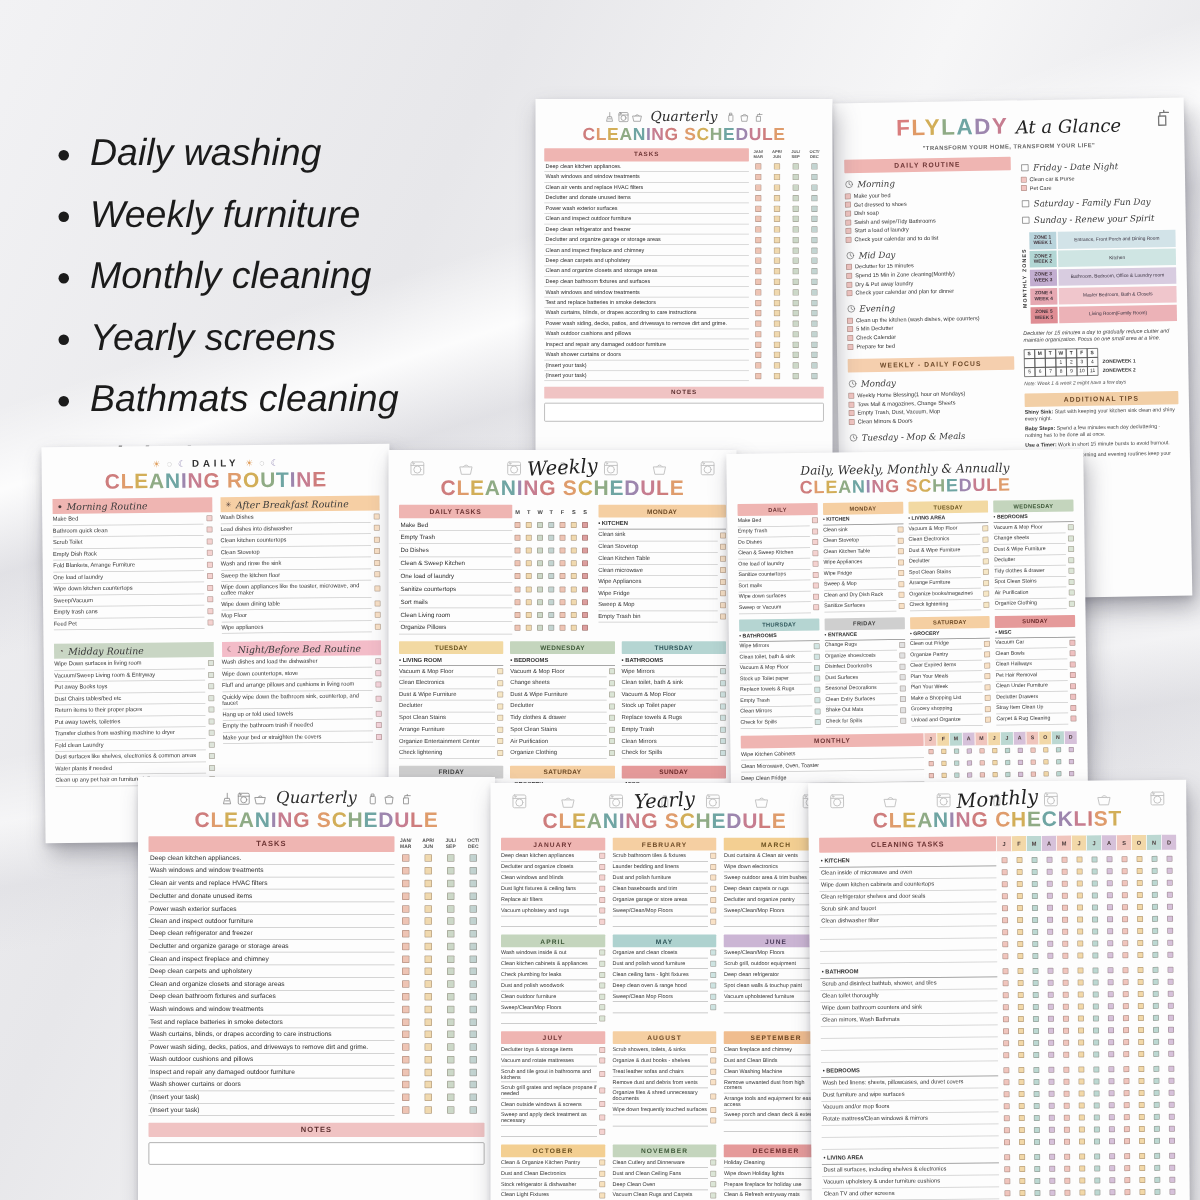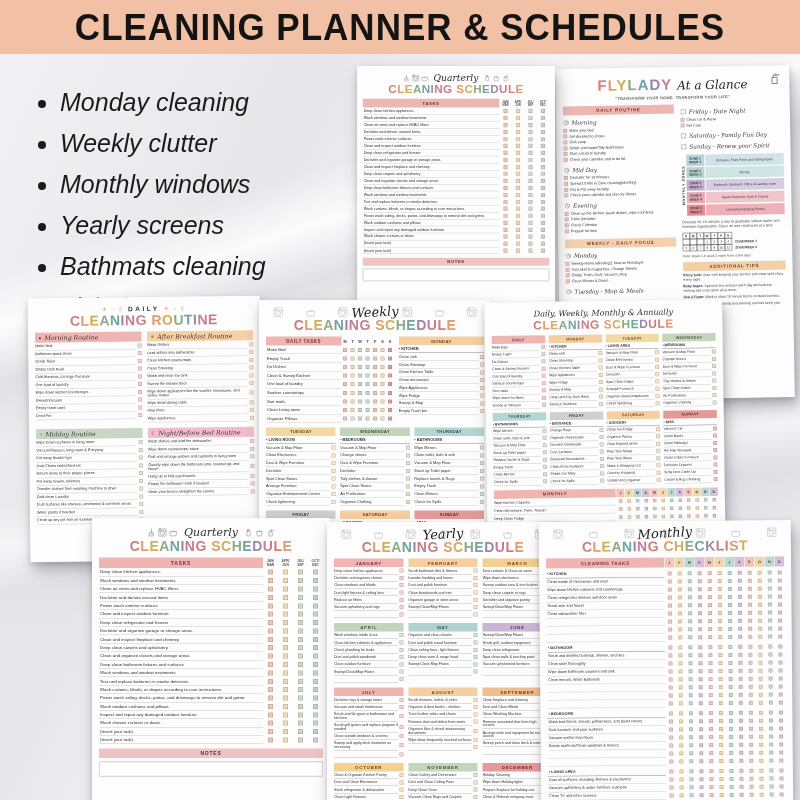--- a/index.html
+++ b/index.html
@@ -122,28 +122,25 @@
   .dr-row{display:flex;align-items:center;gap:4px;}
   .dr-task{flex:1;font-size:7.6px;color:#333;padding:3px 0;border-bottom:1px solid #ccc;line-height:1.05;min-height:8.5px;}
 </style>
 </head>
 <body>
 
 <div class="canvas">
   <div class="fold f1"></div>
   <div class="fold f2"></div>
 
-  <header class="banner">
-    <h1>CLEANING PLANNER &amp; SCHEDULES</h1>
-  </header>
 
   <ul class="features">
-      <li>Monday cleaning</li>
-      <li>Weekly clutter</li>
-      <li>Monthly windows</li>
+      <li>Daily washing</li>
+      <li>Weekly furniture</li>
+      <li>Monthly cleaning</li>
       <li>Yearly screens</li>
       <li>Bathmats cleaning</li>
       <li>Flylady at a Glance</li>
     </ul>
 
   <section class="sheet" style="left:357px;top:66px;width:198px;height:292px;z-index:4">
     <div class="shrink" style="width:476px;transform:scale(0.416)">
         <div class="pad">
           <div class="ttl-row">
             <span class="icnrow">

